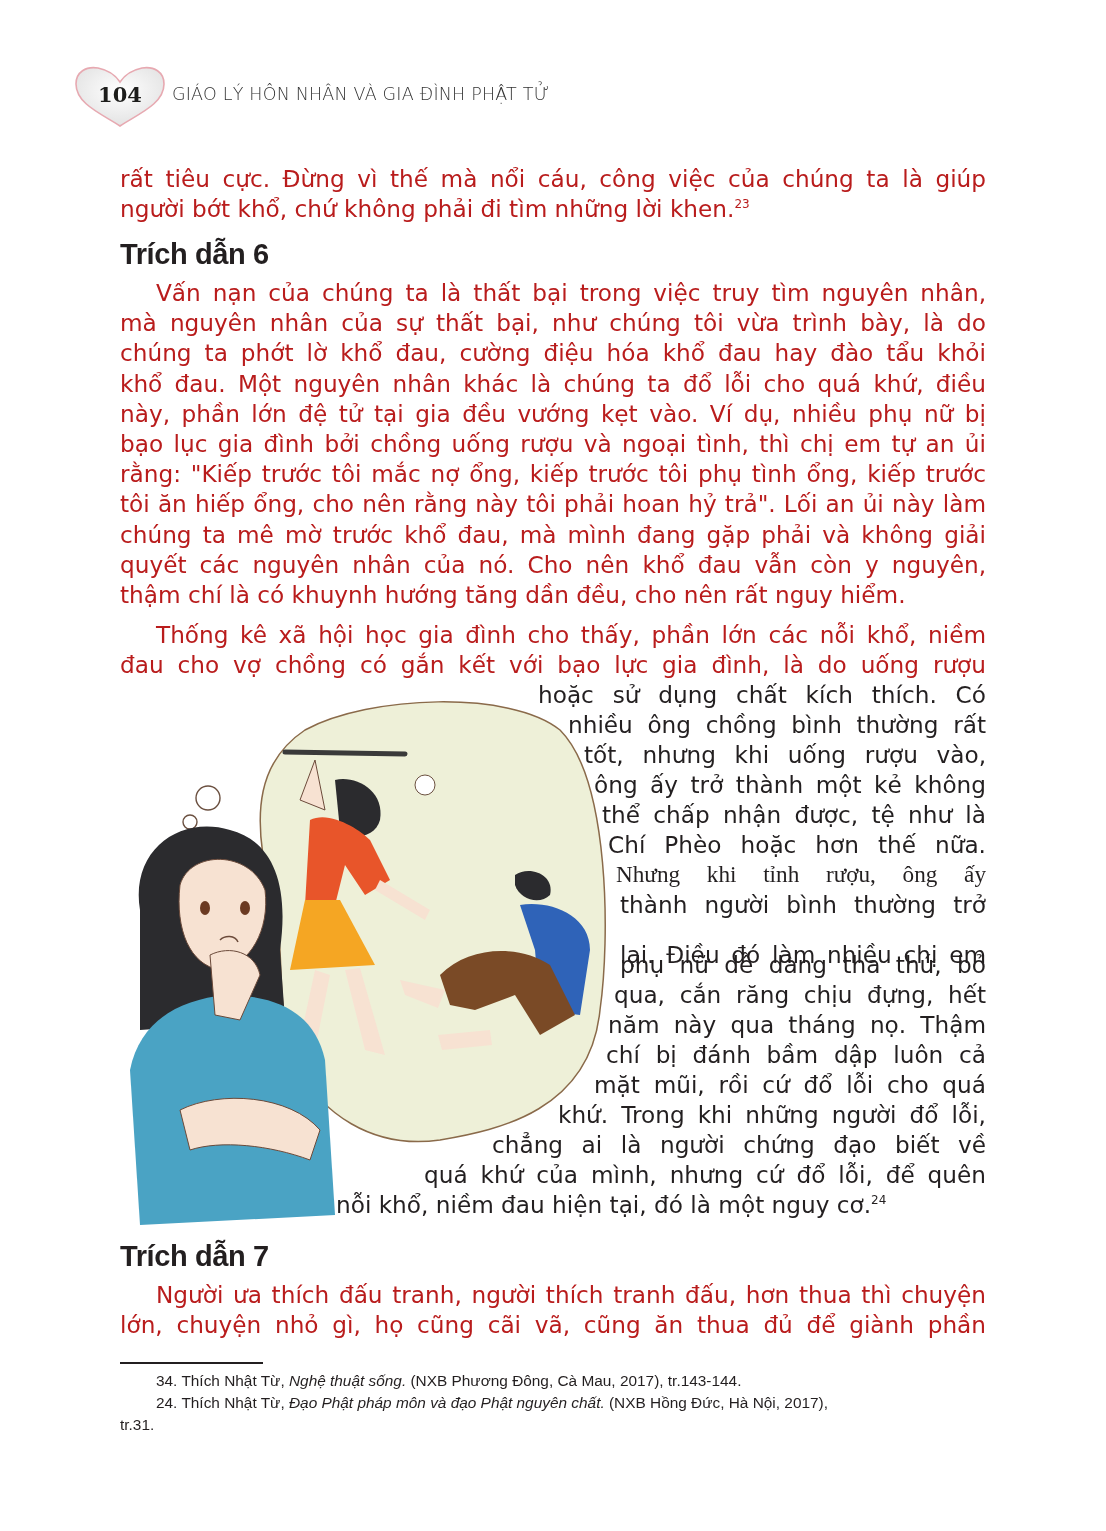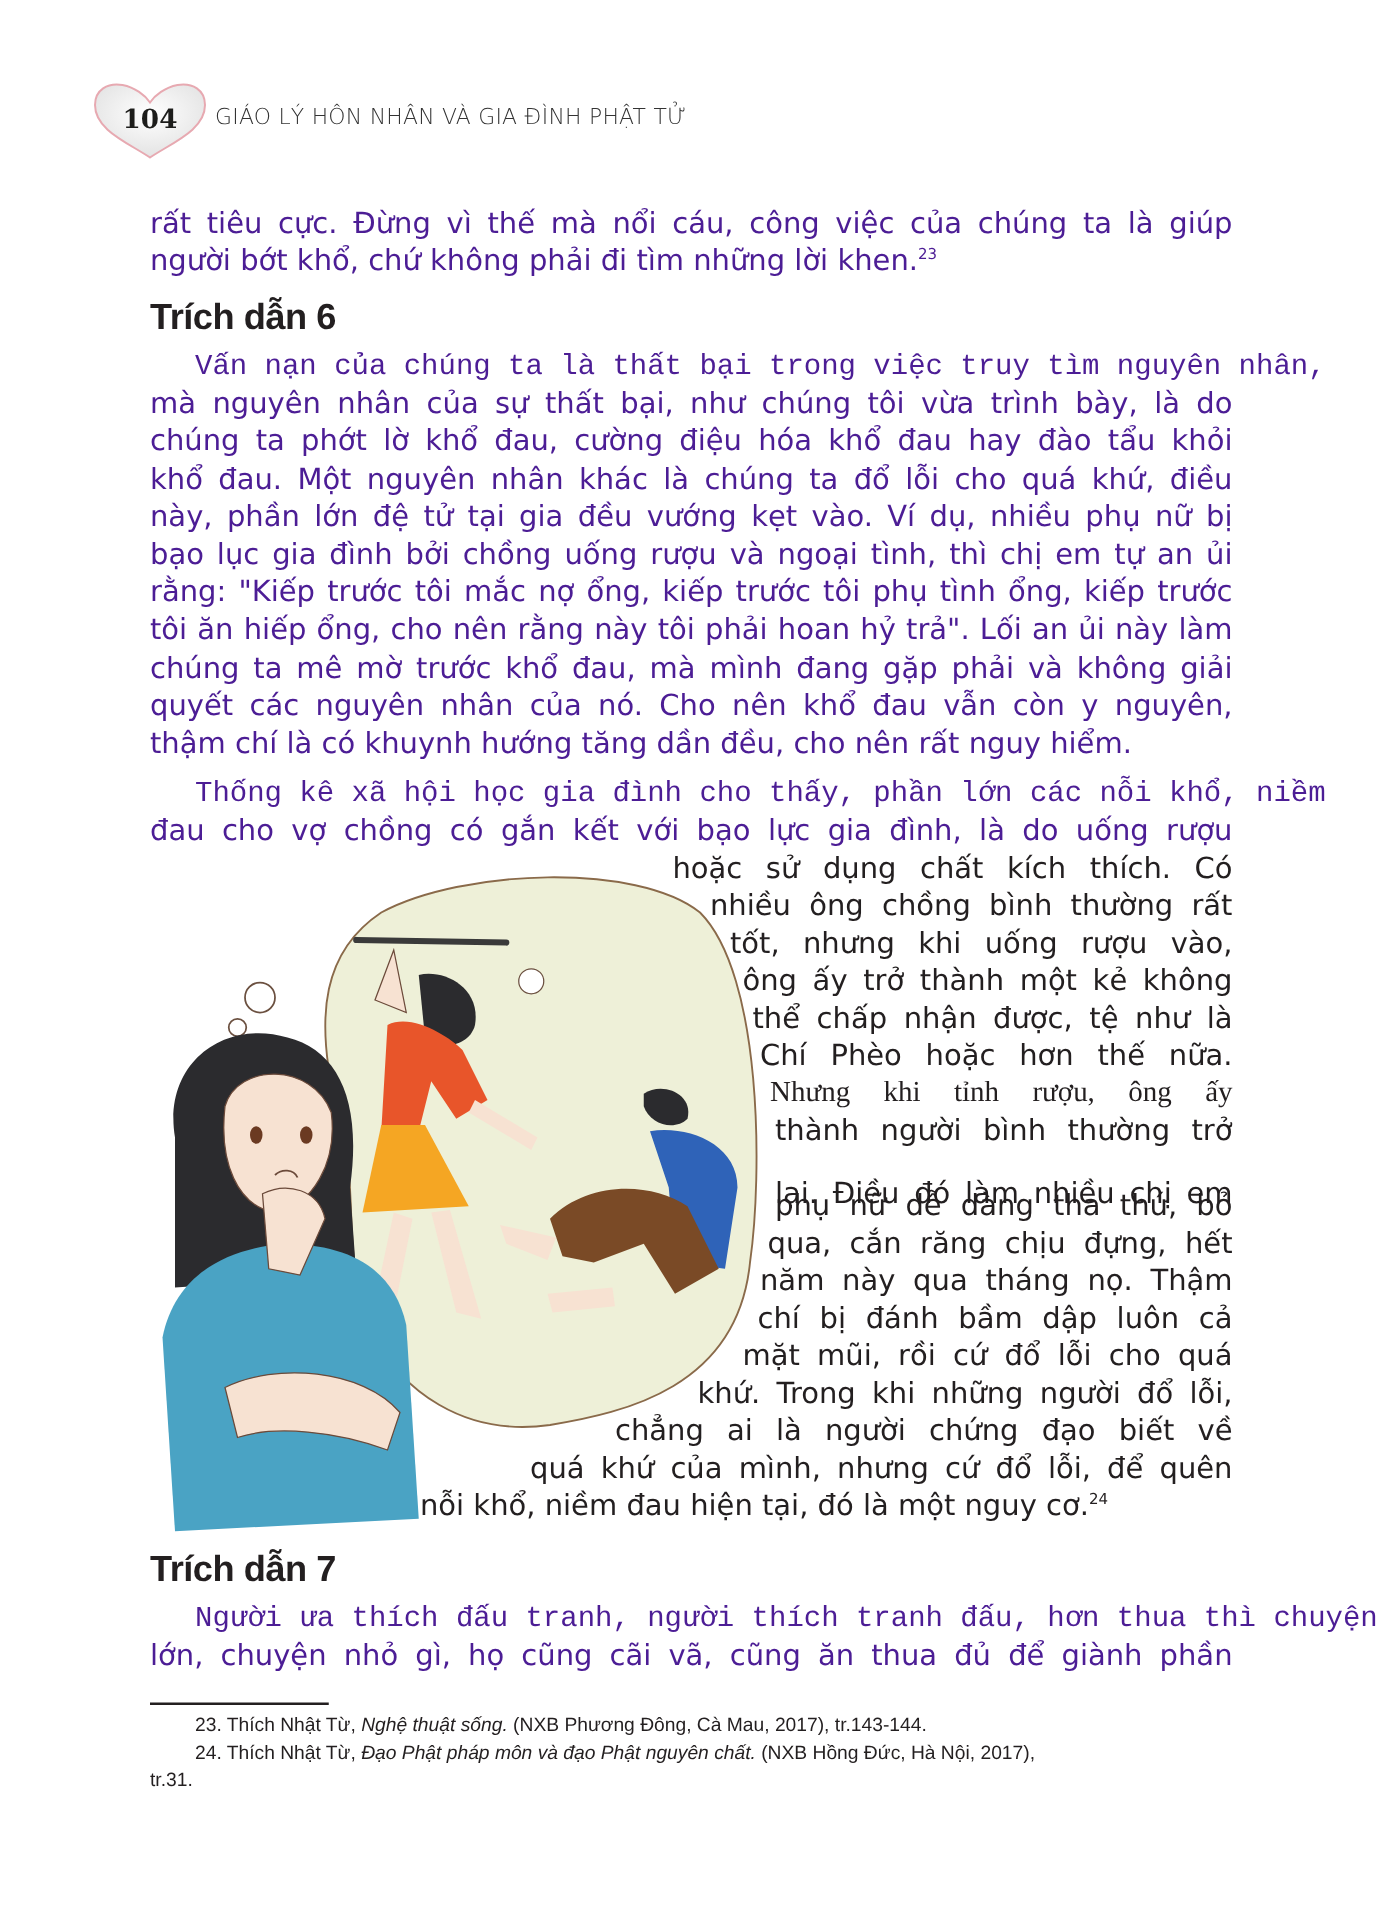--- a/index.html
+++ b/index.html
@@ -9,24 +9,24 @@
   
   .header { position: absolute; left: 72px; top: 64px; height: 66px; width: 600px; }
   .heart { position: absolute; left: 0; top: 0; width: 96px; height: 66px; }
   .page-num { position: absolute; left: 0; top: 18px; width: 96px; text-align: center;
               font-family: "DejaVu Serif", serif; font-size: 21px; font-weight: bold; color: #1d1d1b; }
   .running-title { position: absolute; left: 100px; top: 20px; font-size: 17.5px; letter-spacing: 0.2px;
                    color: #333; white-space: nowrap; font-family: "DejaVu Sans", sans-serif; font-weight: 300; text-align: center; }
 
   
   .para { position: absolute; left: 120px; width: 866px; font-size: 23.2px; line-height: 30.2px;
-          text-align: justify; color: #4c1d95; }
+          text-align: justify; color: #b91c1c; }
   .para .line { display: block; white-space: nowrap; text-align-last: justify; }
   .para .line.last { text-align-last: left; }
-  .indent { padding-left: 36px; font-family: Liberation Mono, monospace; }
+  .indent { padding-left: 36px; }
   sup { font-size: 12px; line-height: 0; vertical-align: super; }
 
   .heading { position: absolute; left: 120px; font-family: "Liberation Sans", sans-serif; font-weight: bold;
              font-size: 29px; color: #231f20; letter-spacing: -0.4px; }
 
   
   .wrap-line { position: absolute; right: 120px; font-size: 23.2px; white-space: nowrap;
                text-align: justify; text-align-last: justify; }
 
   .illustration { position: absolute; left: 120px; top: 690px; width: 500px; height: 560px; }
@@ -136,18 +136,18 @@
 </svg>
 
 <div class="heading" style="top:1240px;">Trích dẫn 7</div>
 <div class="para" style="top:1280px;">
   <span class="line indent">Người ưa thích đấu tranh, người thích tranh đấu, hơn thua thì chuyện</span>
   <span class="line">lớn, chuyện nhỏ gì, họ cũng cãi vã, cũng ăn thua đủ để giành phần</span>
 </div>
 
 <div class="fn-rule"></div>
 <div class="footnote" style="top:1370px;">
-  <span style="padding-left:36px;"></span><span>23.</span> <span>Thích Nhật Từ,</span> <i>Nghệ thuật sống.</i> <span>(NXB Phương Đông, Cà Mau, 2017), tr.143-144.</span>
+  <span style="padding-left:36px;"></span><span>34.</span> <span>Thích Nhật Từ,</span> <i>Nghệ thuật sống.</i> <span>(NXB Phương Đông, Cà Mau, 2017), tr.143-144.</span>
 </div>
 <div class="footnote" style="top:1392px;">
   <span style="padding-left:36px;"></span><span>24.</span> <span>Thích Nhật Từ,</span> <i>Đạo Phật pháp môn và đạo Phật nguyên chất.</i> <span>(NXB Hồng Đức, Hà Nội, 2017),</span><br>
   <span>tr.31.</span>
 </div>
 
 </body></html>

